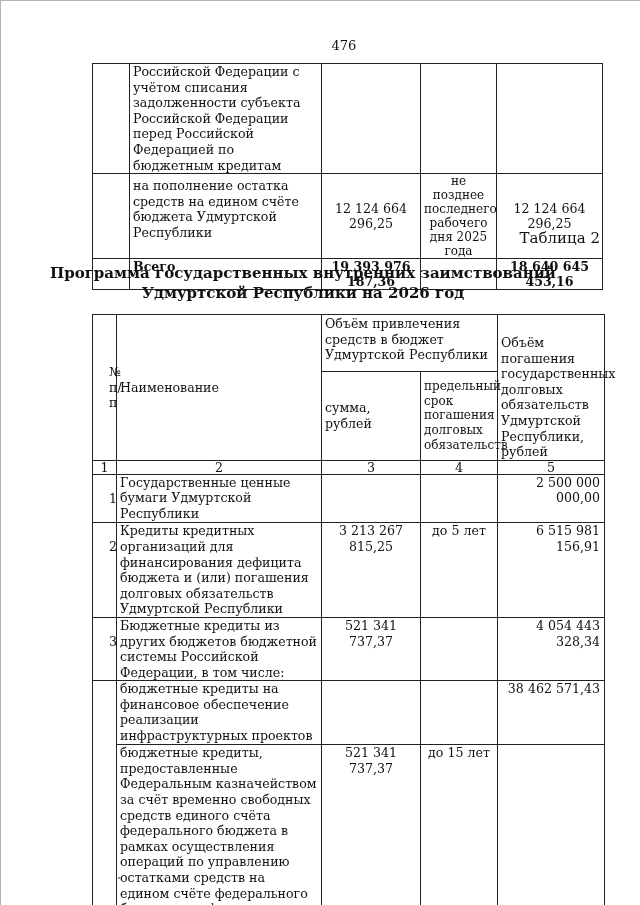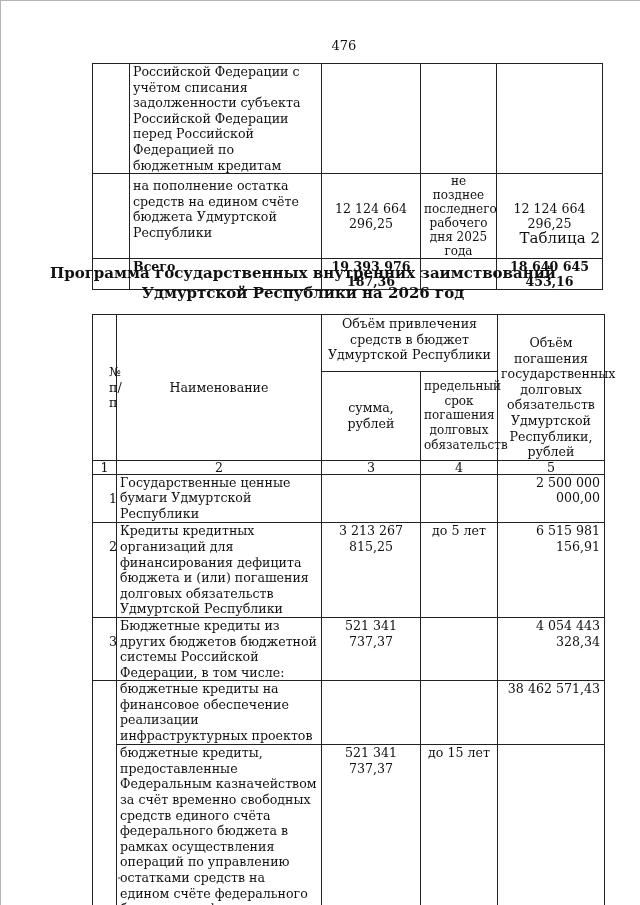--- a/index.html
+++ b/index.html
@@ -26,21 +26,21 @@
   .t1 .total td.num { text-align: center; }
   .table-label {
     position: absolute; top: 228px; right: 40px; font-size: 15px;
   }
   .table-title {
     position: absolute; top: 262px; left: 0; width: 604px; text-align: center;
     font-weight: bold; font-size: 15px; line-height: 20px;
   }
   .t2 { left: 91px; top: 313px; width: 512px; }
   .t2 td { font-size: 12.6px; line-height: 15.6px; }
-  .t2 .hdr td { text-align: center; vertical-align: middle; }
+  .t2 .hdr td { vertical-align: middle; }
   .t2 .hdr td.top { vertical-align: top; }
   .t2 .cols td { text-align: center; line-height: 13px; }
   .t2 td.idx { text-align: center; padding: 16px; }
   .t2 td.amt { text-align: center; }
   .t2 td.amt-r { text-align: right; padding-right: 4px; }
   .t2 td.term { text-align: center; }
   .t2 .hdr td.small { font-size: 12px; line-height: 14.6px; }
   .scan-dot { position: absolute; width: 2px; height: 2px; background: #999; }
 </style>
 </head>

